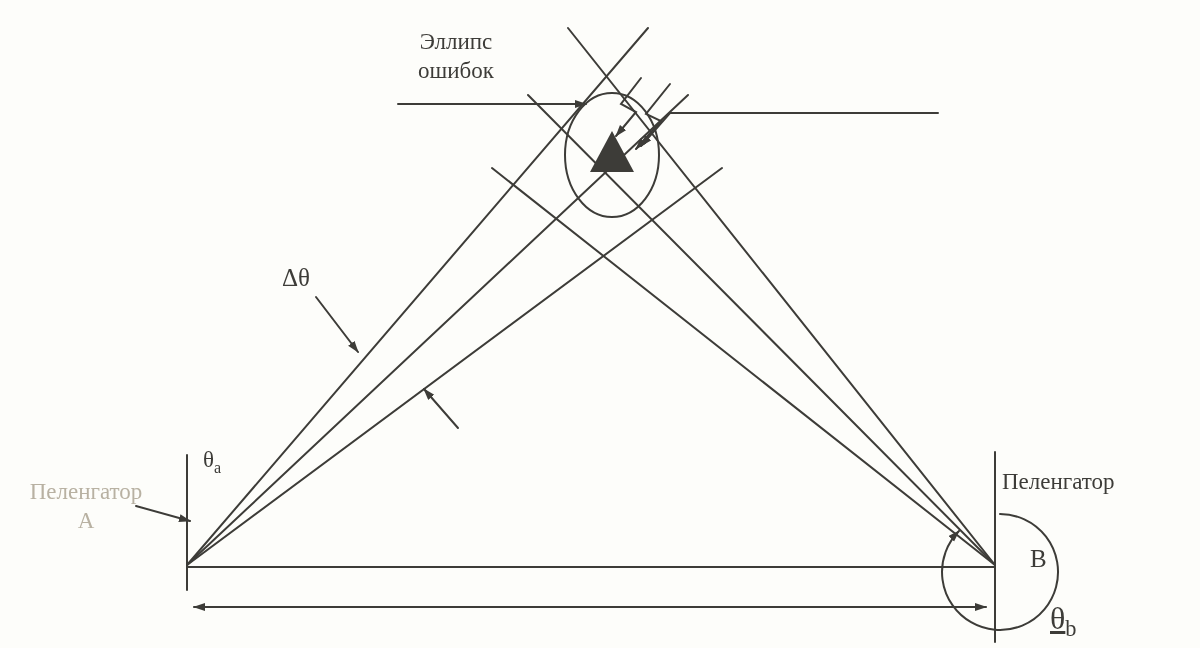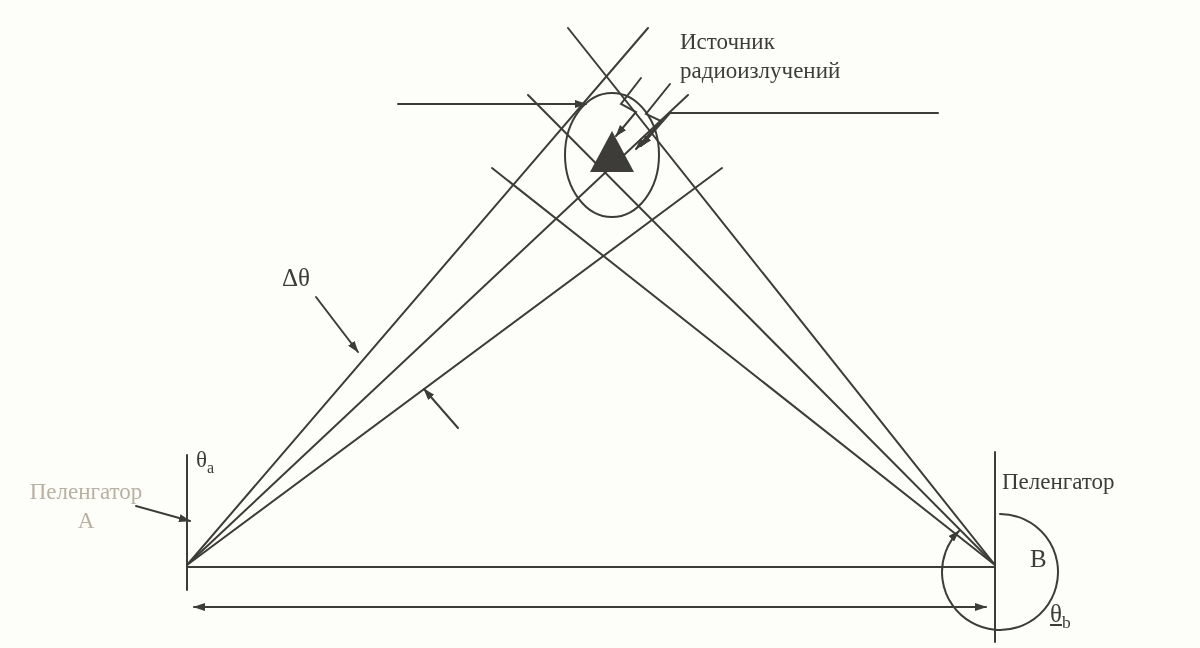--- a/index.html
+++ b/index.html
@@ -75,45 +75,45 @@
 
     <line x1="458" y1="428" x2="424" y2="389" marker-end="url(#arrow)"></line>
 
     <line x1="136" y1="506" x2="190" y2="521" marker-end="url(#arrow)"></line>
 
     <path d="M 1000,514 A 58,58 0 1 1 959,531" marker-end="url(#arrow)"></path>
 
     <line x1="194" y1="607" x2="986" y2="607" marker-start="url(#arrow)" marker-end="url(#arrow)"></line>
   </svg>
 
+  <div class="label center" style="left:400px;top:28px;width:112px;">
+    <span class="ln">Эллипс</span>
+    <span class="ln">ошибок</span>
+  </div>
 
-  <div class="label" style="left:680px;top:28px;">
-    <span class="ln">Источник</span>
-    <span class="ln">радиоизлучений</span>
-  </div>
 
   <div class="label" style="left:282px;top:262px;font-size:25px;text-align:center;">
     <span>Δθ</span>
   </div>
 
-  <div class="label" style="left:196px;top:446px;font-size:23px;">
+  <div class="label" style="left:203px;top:446px;font-size:23px;">
     <span>θ</span><sub>a</sub>
   </div>
 
   <div class="label center faint" style="left:6px;top:478px;width:160px;">
     <span class="ln">Пеленгатор</span>
     <span class="ln">А</span>
   </div>
 
   <div class="label" style="left:1002px;top:468px;">
     <span>Пеленгатор</span>
   </div>
 
   <div class="label" style="left:1030px;top:543px;font-size:25px;">
     <span>B</span>
   </div>
 
-  <div class="label" style="left:1050px;top:598px;font-size:25px;text-decoration:underline;">
+  <div class="label" style="left:1050px;top:598px;font-size:32px;text-decoration:underline;">
     <span>θ</span><sub>b</sub>
   </div>
 
 
 </div>
 
 </body></html>

